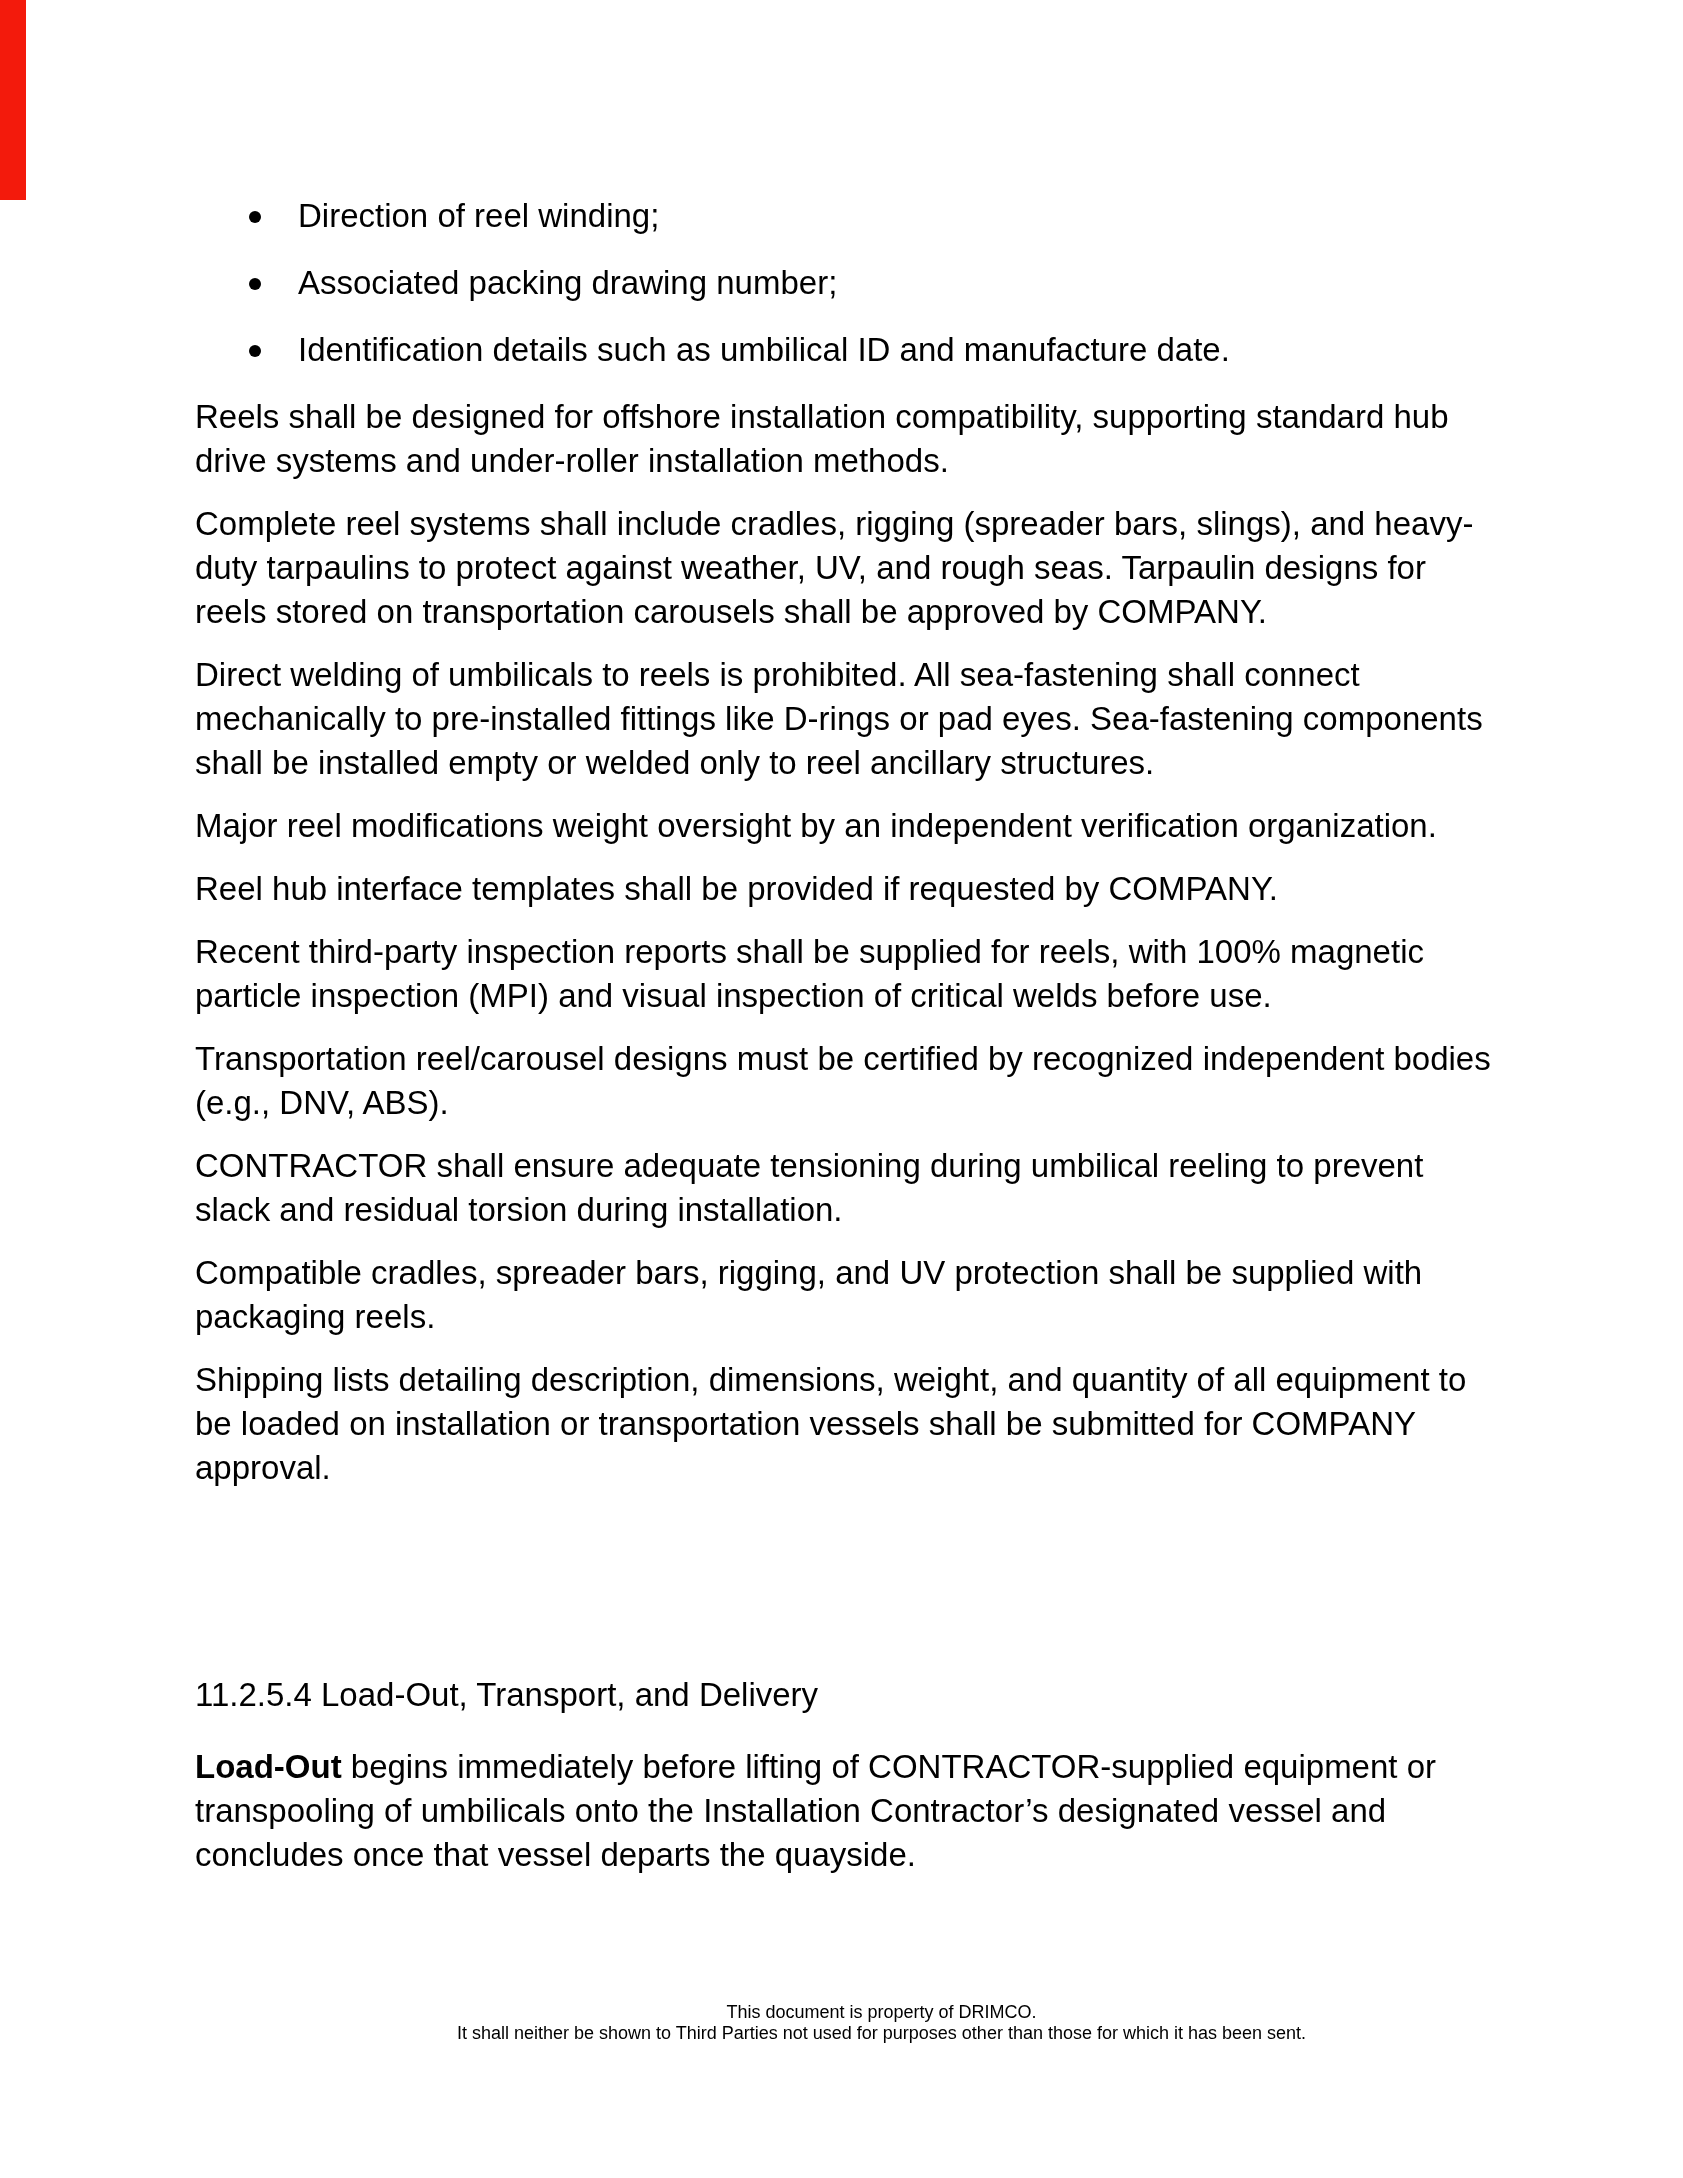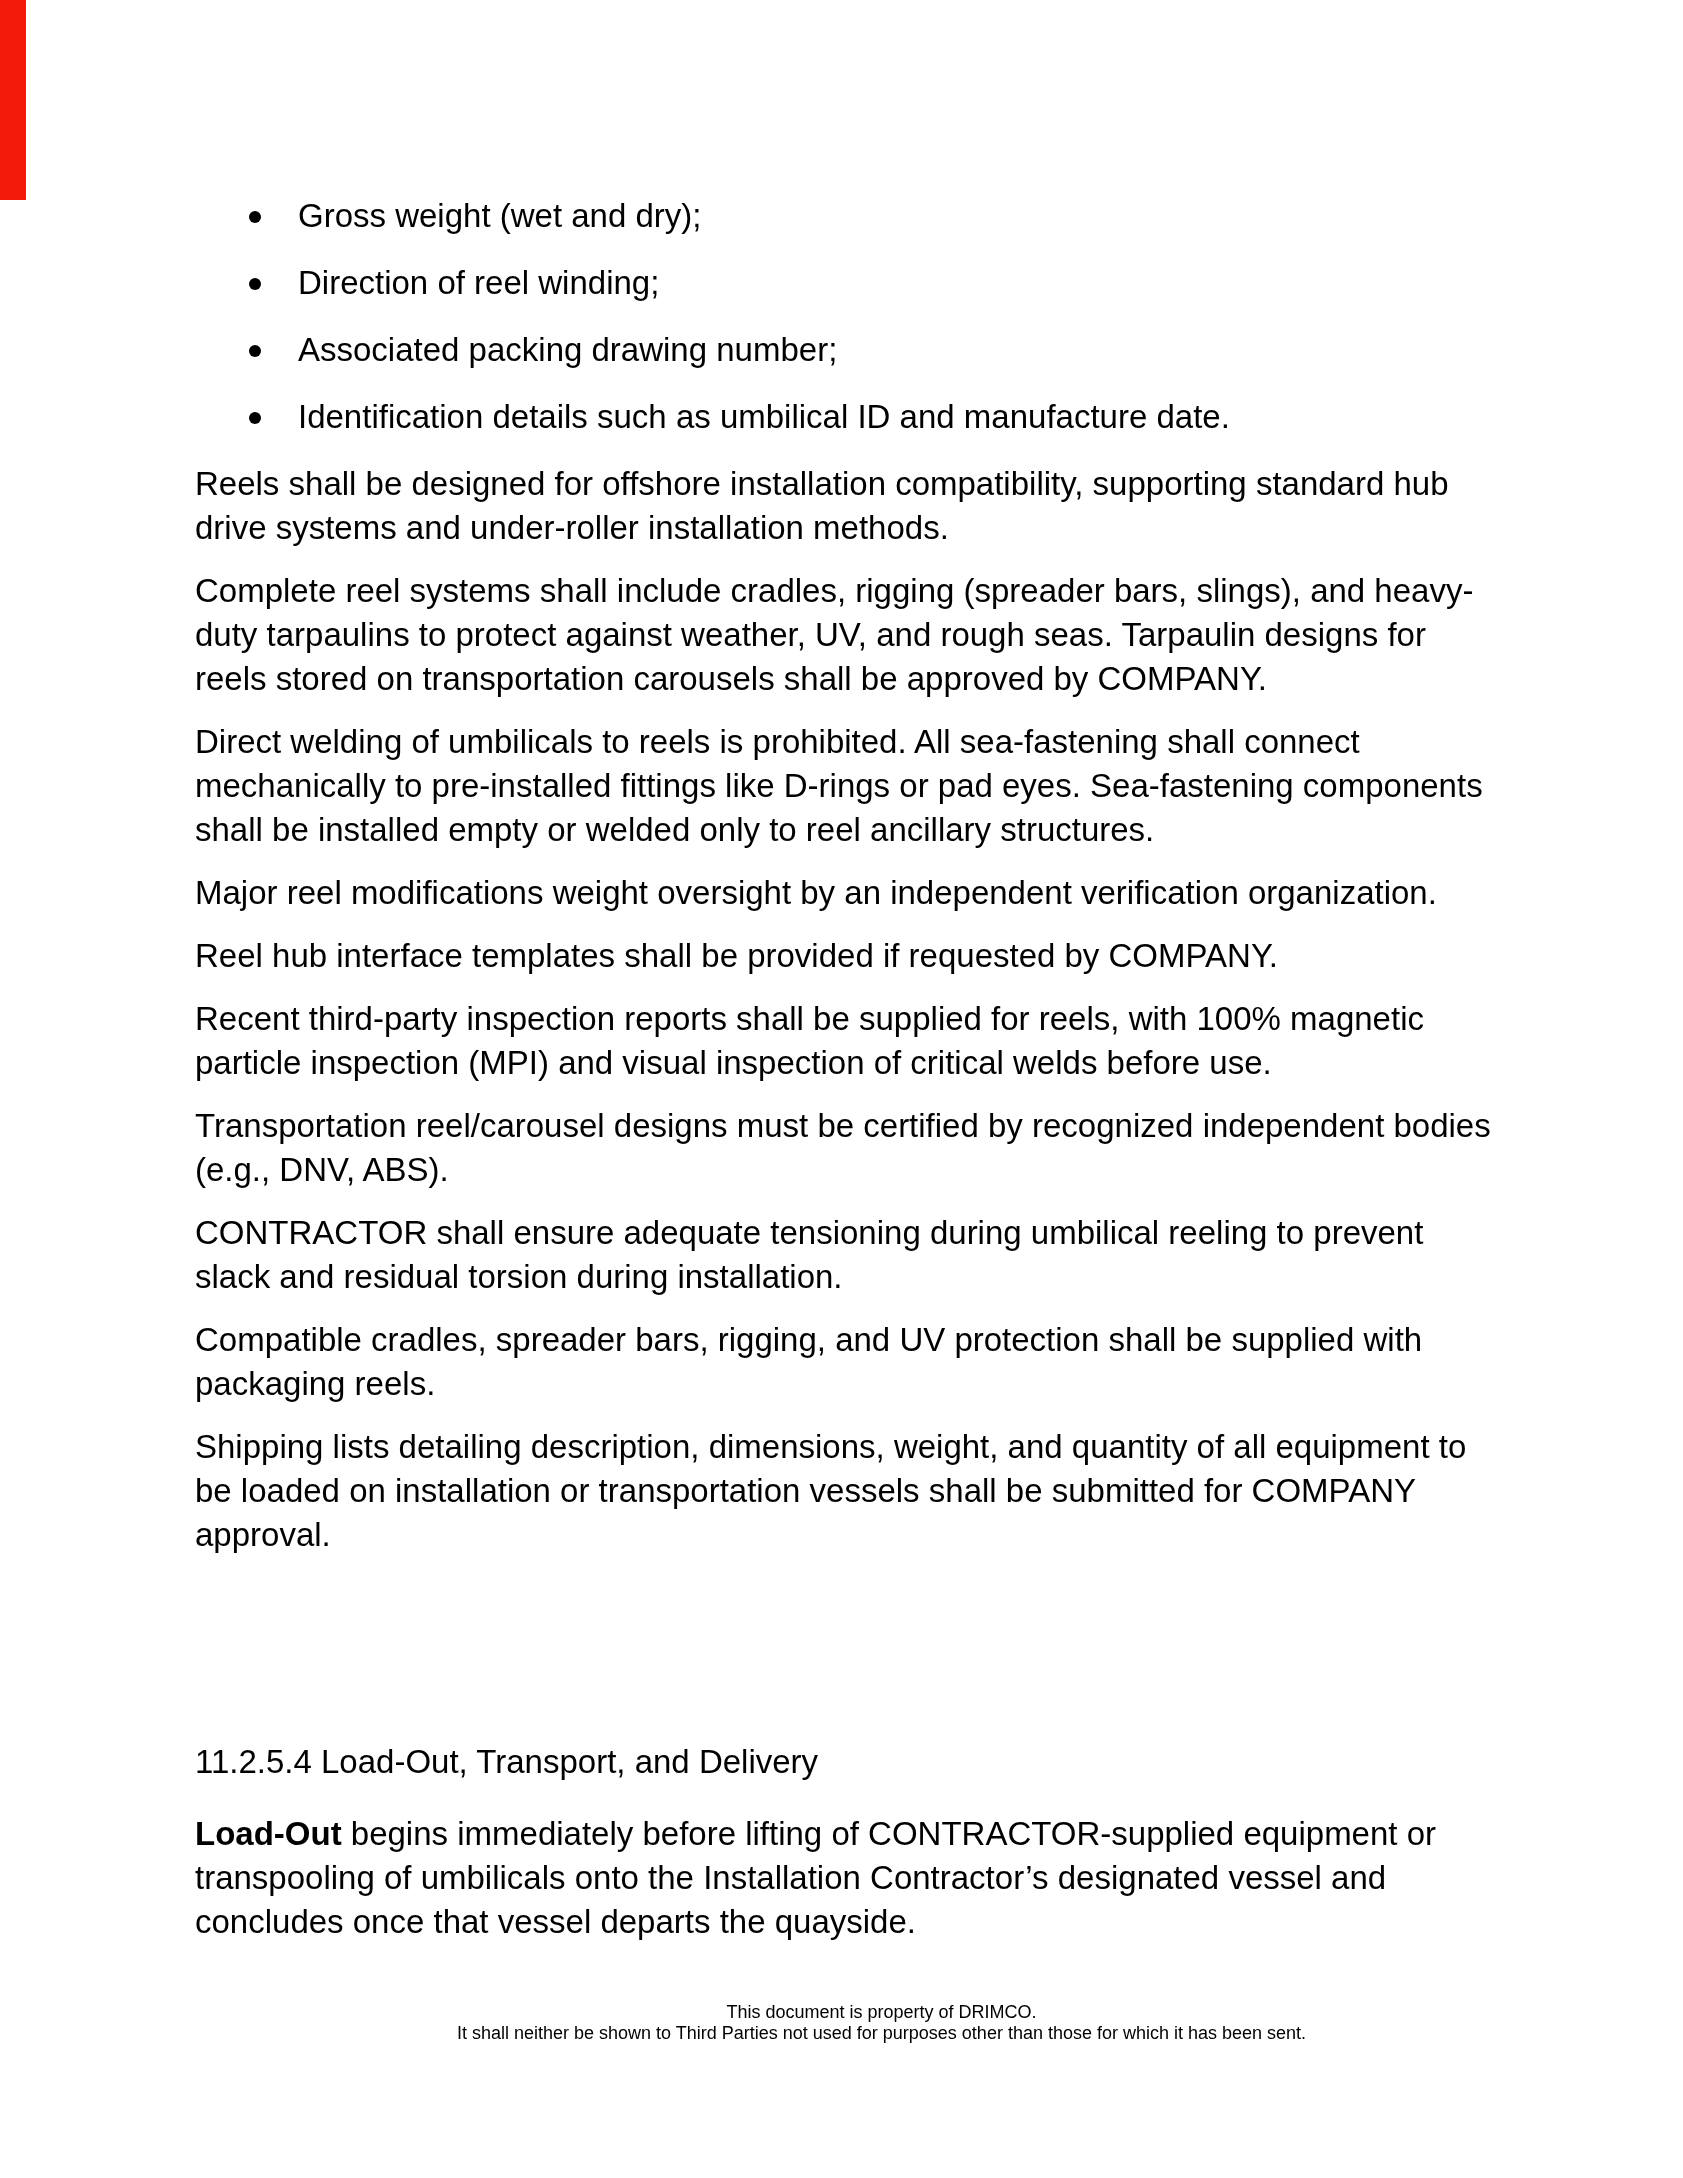--- a/index.html
+++ b/index.html
@@ -80,21 +80,20 @@
 </head>
 <body>
 
 <div class="page">
 
   <div class="red-accent-bar" style="background: rgb(243, 26, 12);"></div>
 
   <div class="content">
 
     <ul class="bullet-list">
-      <li>Gross weight (wet and dry);</li>
       <li>Direction of reel winding;</li>
       <li>Associated packing drawing number;</li>
       <li>Identification details such as umbilical ID and manufacture date.</li>
     </ul>
 
     <p>Reels shall be designed for offshore installation compatibility, supporting standard hub drive systems and under-roller installation methods.</p>
     <p>Complete reel systems shall include cradles, rigging (spreader bars, slings), and heavy-duty tarpaulins to protect against weather, UV, and rough seas. Tarpaulin designs for reels stored on transportation carousels shall be approved by COMPANY.</p>
     <p>Direct welding of umbilicals to reels is prohibited. All sea-fastening shall connect mechanically to pre-installed fittings like D-rings or pad eyes. Sea-fastening components shall be installed empty or welded only to reel ancillary structures.</p>
     <p>Major reel modifications weight oversight by an independent verification organization.</p>
     <p>Reel hub interface templates shall be provided if requested by COMPANY.</p>

